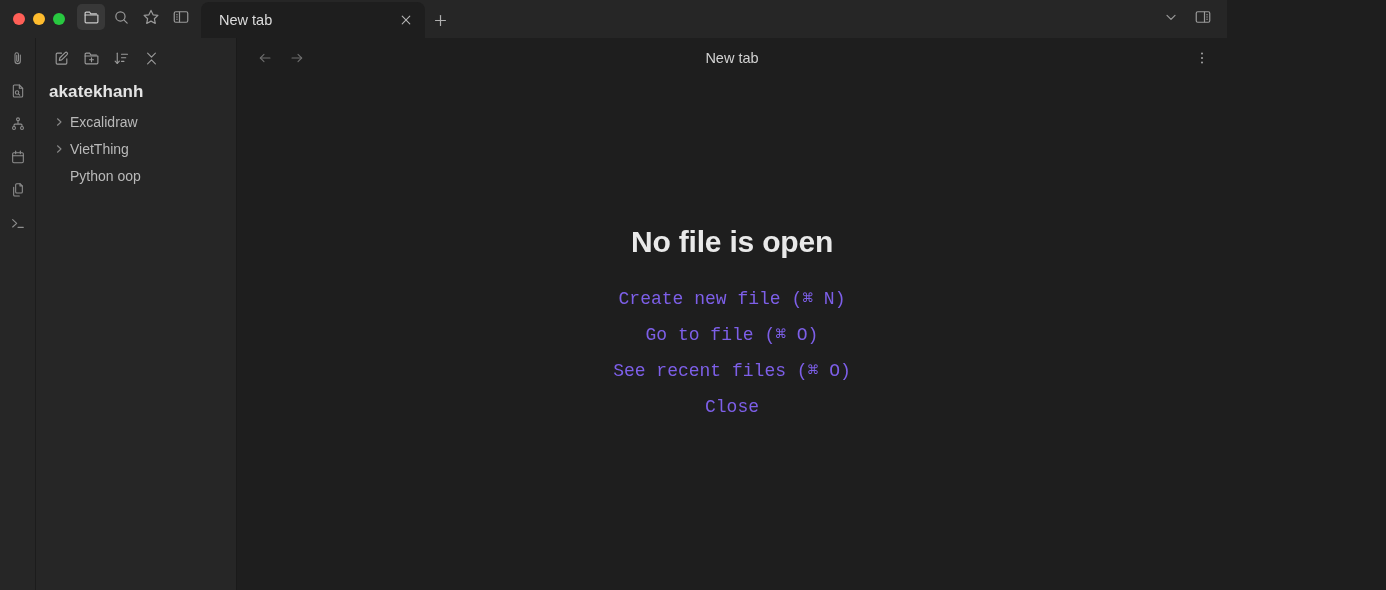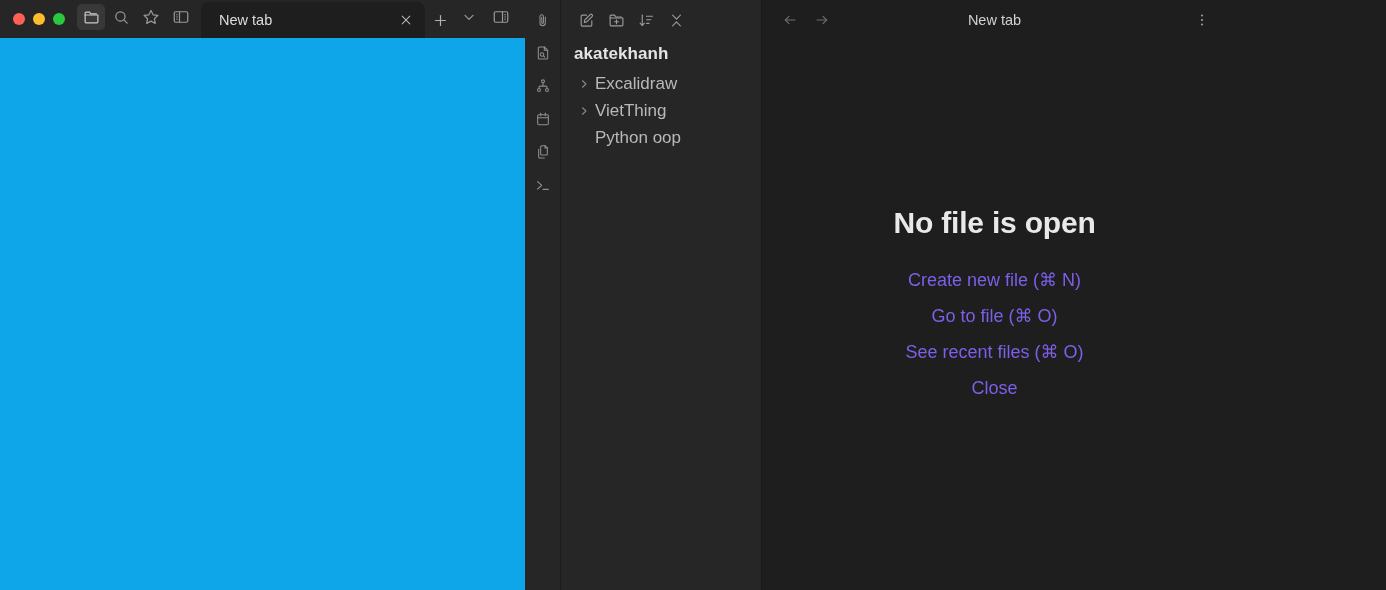--- a/index.html
+++ b/index.html
@@ -11,23 +11,23 @@
     width: 1386px;
     height: 590px;
     overflow: hidden;
     font-family: "Liberation Sans", sans-serif;
     -webkit-font-smoothing: antialiased;
   }
   .app {
     position: relative;
     width: 1227px;
     height: 590px;
-    background: #0ea5e9;
-    display: flex;
-    flex-direction: row;
+    background: #ec4899;
+    display: flex;
+    flex-direction: column;
   }
 
   
   .titlebar {
     height: 38px;
     min-height: 38px;
     display: flex;
     align-items: flex-end;
     background: #262626;
     position: relative;
@@ -182,21 +182,21 @@
     letter-spacing: 0.1px;
   }
   .tree {
     padding-top: 2px;
   }
   .tree-item {
     display: flex;
     align-items: center;
     height: 27px;
     padding-left: 13px;
-    font-size: 17px;
+    font-size: 14px;
     color: #b9b9b9;
     border-radius: 4px;
     margin: 0 6px 0 4px;
   }
   .tw-chev {
     width: 17px;
     min-width: 17px;
     display: flex;
     align-items: center;
     justify-content: flex-start;
@@ -270,20 +270,21 @@
     font-weight: bold;
     color: #e9e9e9;
     margin-bottom: 22px;
     letter-spacing: -0.2px;
   }
   .empty-action {
     font-size: 18px;
     color: #7d5fe8;
     line-height: 36px;
     text-decoration: none;
+    font-family: Liberation Mono, monospace;
   }
 
   svg { display: block; }
 </style>
 </head>
 <body>
 
 <div class="app">
 
   <div class="titlebar">

